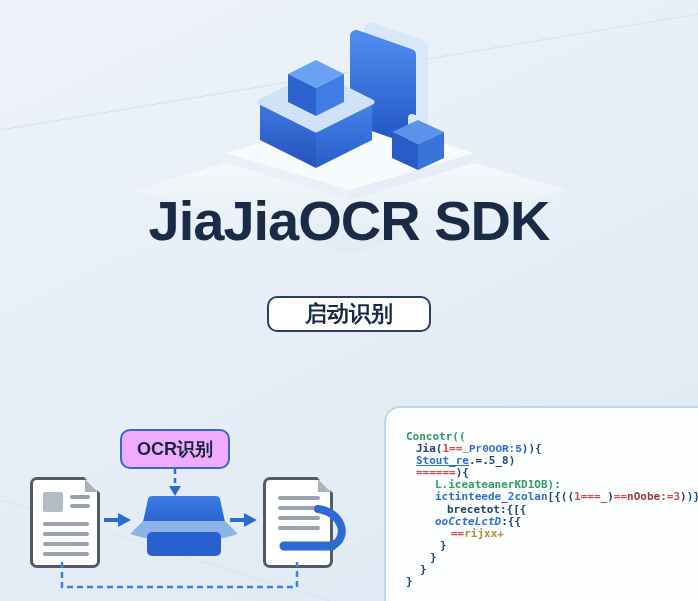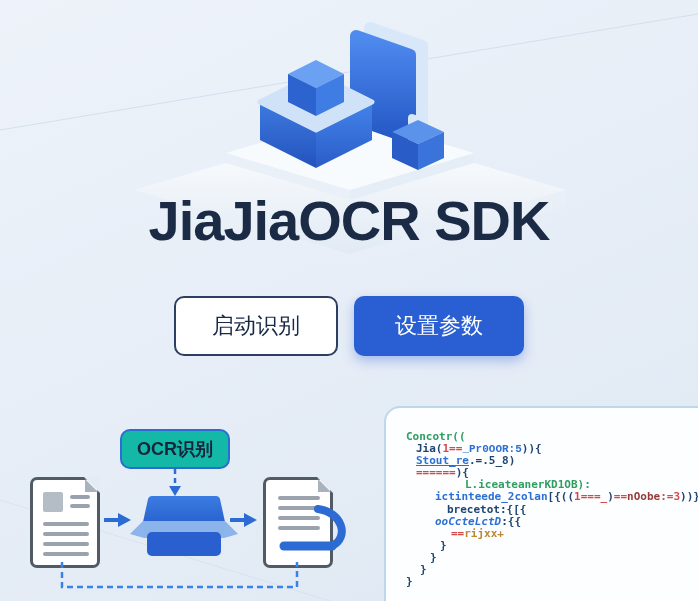--- a/index.html
+++ b/index.html
@@ -15,34 +15,34 @@
   .pedestal { position:absolute; left:118px; top:110px; z-index:1; }
   .logo { position:absolute; left:252px; top:16px; z-index:2; }
   .page-title {
     position:absolute; left:0; top:188px; width:698px; z-index:3;
     text-align:center; font-size:56px; font-weight:800; letter-spacing:-1px;
     color:#1b2a45;
   }
   .btn-row { position:absolute; left:0; top:296px; width:698px; z-index:3;
     display:flex; justify-content:center; gap:16px; }
   .btn {
-    height:60px; border-radius:10px; font-size:22px; font-weight:400;
+    height:36px; border-radius:10px; font-size:22px; font-weight:700;
     display:flex; align-items:center; justify-content:center; cursor:pointer;
     font-family:"Liberation Sans", sans-serif;
   }
   .btn-outline {
     width:164px; background:#ffffff; border:2px solid #2c3f63; color:#182848;
   }
   .btn-primary {
     width:170px; background:#2a5ed3; border:none; color:#ffffff;
     box-shadow:0 5px 12px rgba(42,94,211,.35);
   }
   .ocr-label {
     position:absolute; left:120px; top:429px; width:110px; height:40px;
-    background:#14b8a6; border:2px solid #2d6bd4; border-radius:10px;
+    background:#f0abfc; border:2px solid #2d6bd4; border-radius:10px;
     display:flex; align-items:center; justify-content:center;
     font-size:18px; font-weight:700; color:#16243c; z-index:3;
   }
   .doc {
     position:absolute; width:70px; height:91px; background:#ffffff;
     border:3px solid #515b66; border-radius:7px; z-index:2;
   }
   .doc-left  { left:30px;  top:477px; }
   .doc-right { left:263px; top:477px; }
   .fold {
@@ -129,21 +129,20 @@
 
   <polygon points="64,44 92,58 64,72 36,58" fill="#6aa1f2"></polygon>
   <polygon points="36,58 64,72 64,100 36,86" fill="#2c63cf"></polygon>
   <polygon points="64,72 92,58 92,86 64,100" fill="#3f7ce4"></polygon>
 </svg>
 
 <h1 class="page-title">JiaJiaOCR SDK</h1>
 
 <div class="btn-row">
   <button class="btn btn-outline">启动识别</button>
-  <button class="btn btn-primary">设置参数</button>
 </div>
 
 <div class="ocr-label">OCR识别</div>
 
 <div class="doc doc-left">
   <span class="fold"></span>
   <span class="fold2"></span>
   <span class="doc-img"></span>
   <span class="doc-line" style="left:37px; top:15px; width:20px;"></span>
   <span class="doc-line" style="left:37px; top:24px; width:20px;"></span>
@@ -197,21 +196,21 @@
 <svg class="overlay-svg" style="left:50px; top:560px;" width="270" height="35">
   <path d="M12,2 L12,27 L247,27 L247,2" fill="none" stroke="#3b82e8" stroke-width="2.5" stroke-dasharray="6 4"></path>
 </svg>
 
 <div class="code-panel">
   <div>
       <div class="code-line" style="padding-left: 0px;"><span style="color: rgb(47, 158, 96); text-align: center;">Concotr((</span></div>
       <div class="code-line" style="padding-left: 10px;"><span style="color: rgb(31, 68, 112);">Jia(</span><span style="color: rgb(212, 74, 74);">1==</span><span style="color: rgb(45, 111, 210); font-family: Liberation Mono, monospace;">_Pr0OOR:5</span><span style="color: rgb(31, 68, 112);">)){</span></div>
       <div class="code-line" style="padding-left: 10px;"><span style="color: rgb(45, 111, 210); text-decoration: underline;">Stout_re</span><span style="color: rgb(31, 68, 112);">.=.5_8)</span></div>
       <div class="code-line" style="padding-left: 10px;"><span style="color: rgb(212, 74, 74);">======</span><span style="color: rgb(31, 68, 112);">){</span></div>
-      <div class="code-line" style="padding-left: 29px;"><span style="color: rgb(47, 158, 96); margin-left: 30px;">L.iceateanerKD1OB):</span></div>
+      <div class="code-line" style="padding-left: 29px;"><span style="color: rgb(47, 158, 96);">L.iceateanerKD1OB):</span></div>
       <div class="code-line" style="padding-left: 29px;"><span style="color: rgb(45, 111, 210);">ictinteede_2colan</span><span style="color: rgb(31, 68, 112);">[{((</span><span style="color: rgb(212, 74, 74);">1===_</span><span style="color: rgb(31, 68, 112);">)</span><span style="color: rgb(212, 74, 74);">==</span><span style="color: rgb(153, 58, 58);">nOobe</span><span style="color: rgb(212, 74, 74);">:=3</span><span style="color: rgb(31, 68, 112);">))}}</span></div>
       <div class="code-line" style="padding-left: 41px;"><span style="color: rgb(31, 68, 112);">brecetot:{[{</span></div>
       <div class="code-line" style="padding-left: 29px;"><span style="color: rgb(45, 111, 210); font-style: italic;">ooCcteLctD</span><span style="color: rgb(31, 68, 112);">:{{</span></div>
       <div class="code-line" style="padding-left: 45px;"><span style="color: rgb(212, 74, 74);">==</span><span style="color: rgb(187, 138, 51);">rijxx+</span></div>
       <div class="code-line" style="padding-left: 34px;"><span style="color: rgb(31, 68, 112);">}</span></div>
       <div class="code-line" style="padding-left: 24px;"><span style="color: rgb(31, 68, 112);">}</span></div>
       <div class="code-line" style="padding-left: 14px;"><span style="color: rgb(31, 68, 112);">}</span></div>
       <div class="code-line" style="padding-left: 0px;"><span style="color: rgb(31, 68, 112);">}</span></div>
     </div>
 </div>

